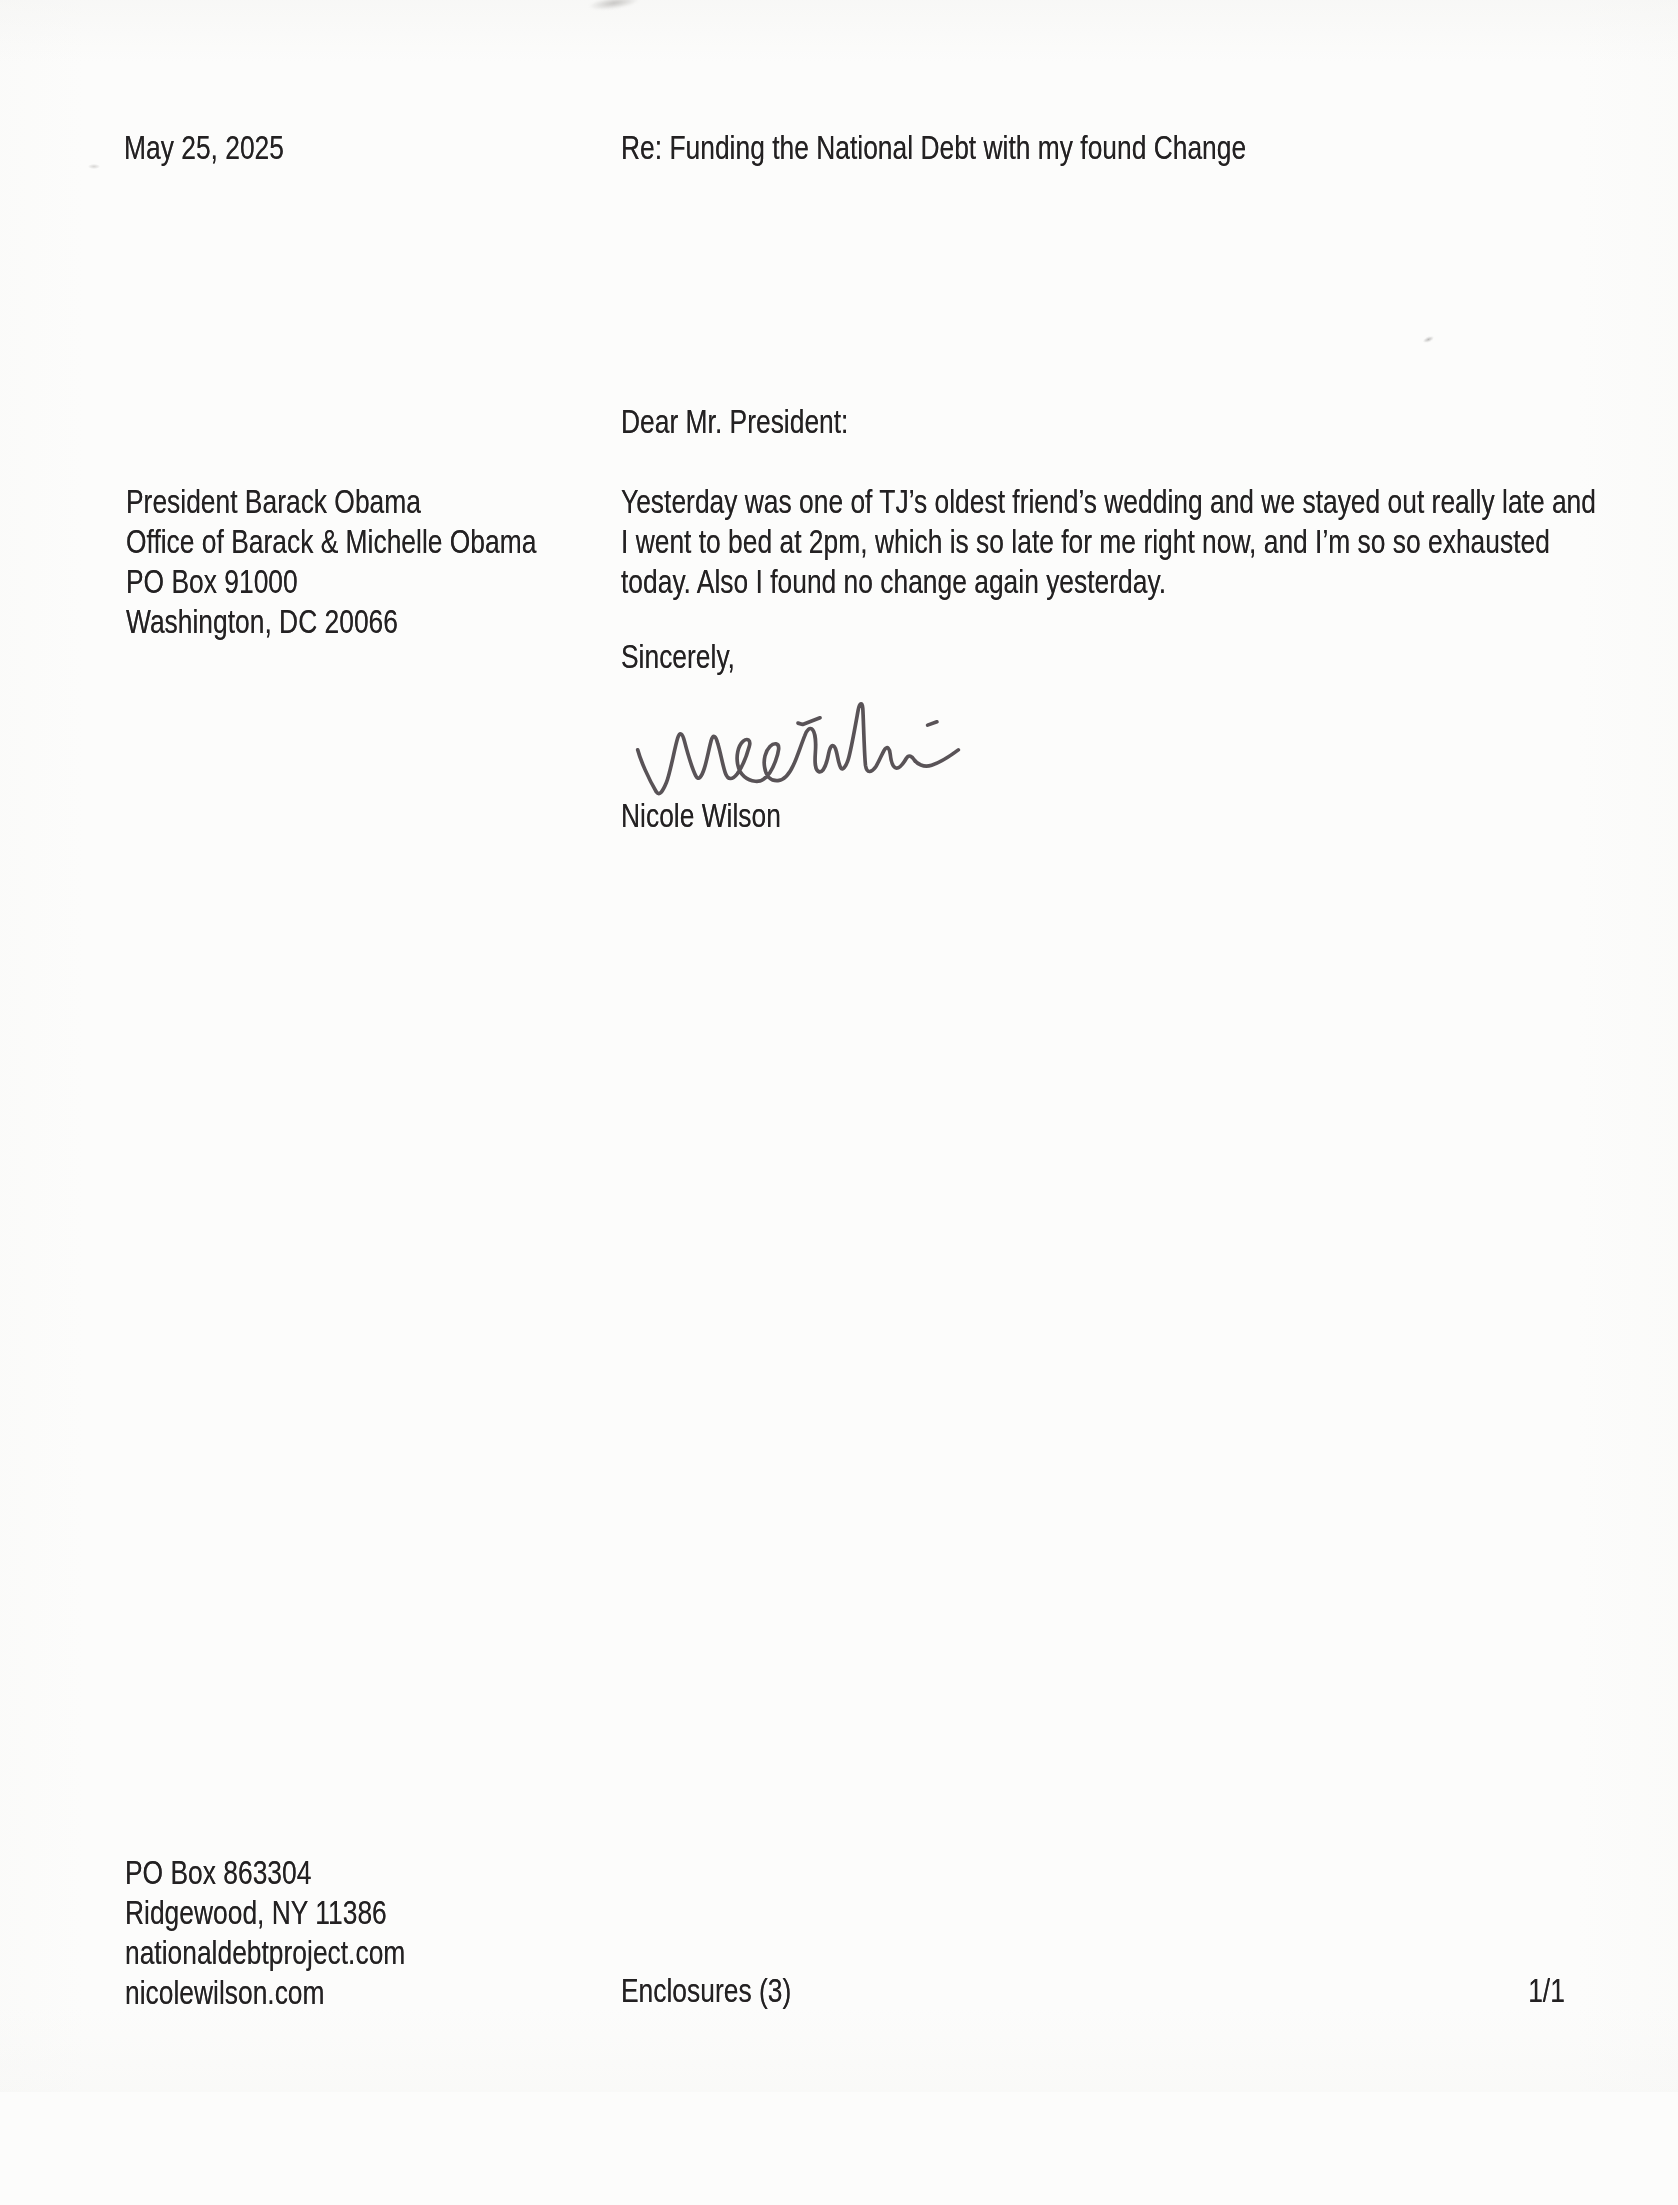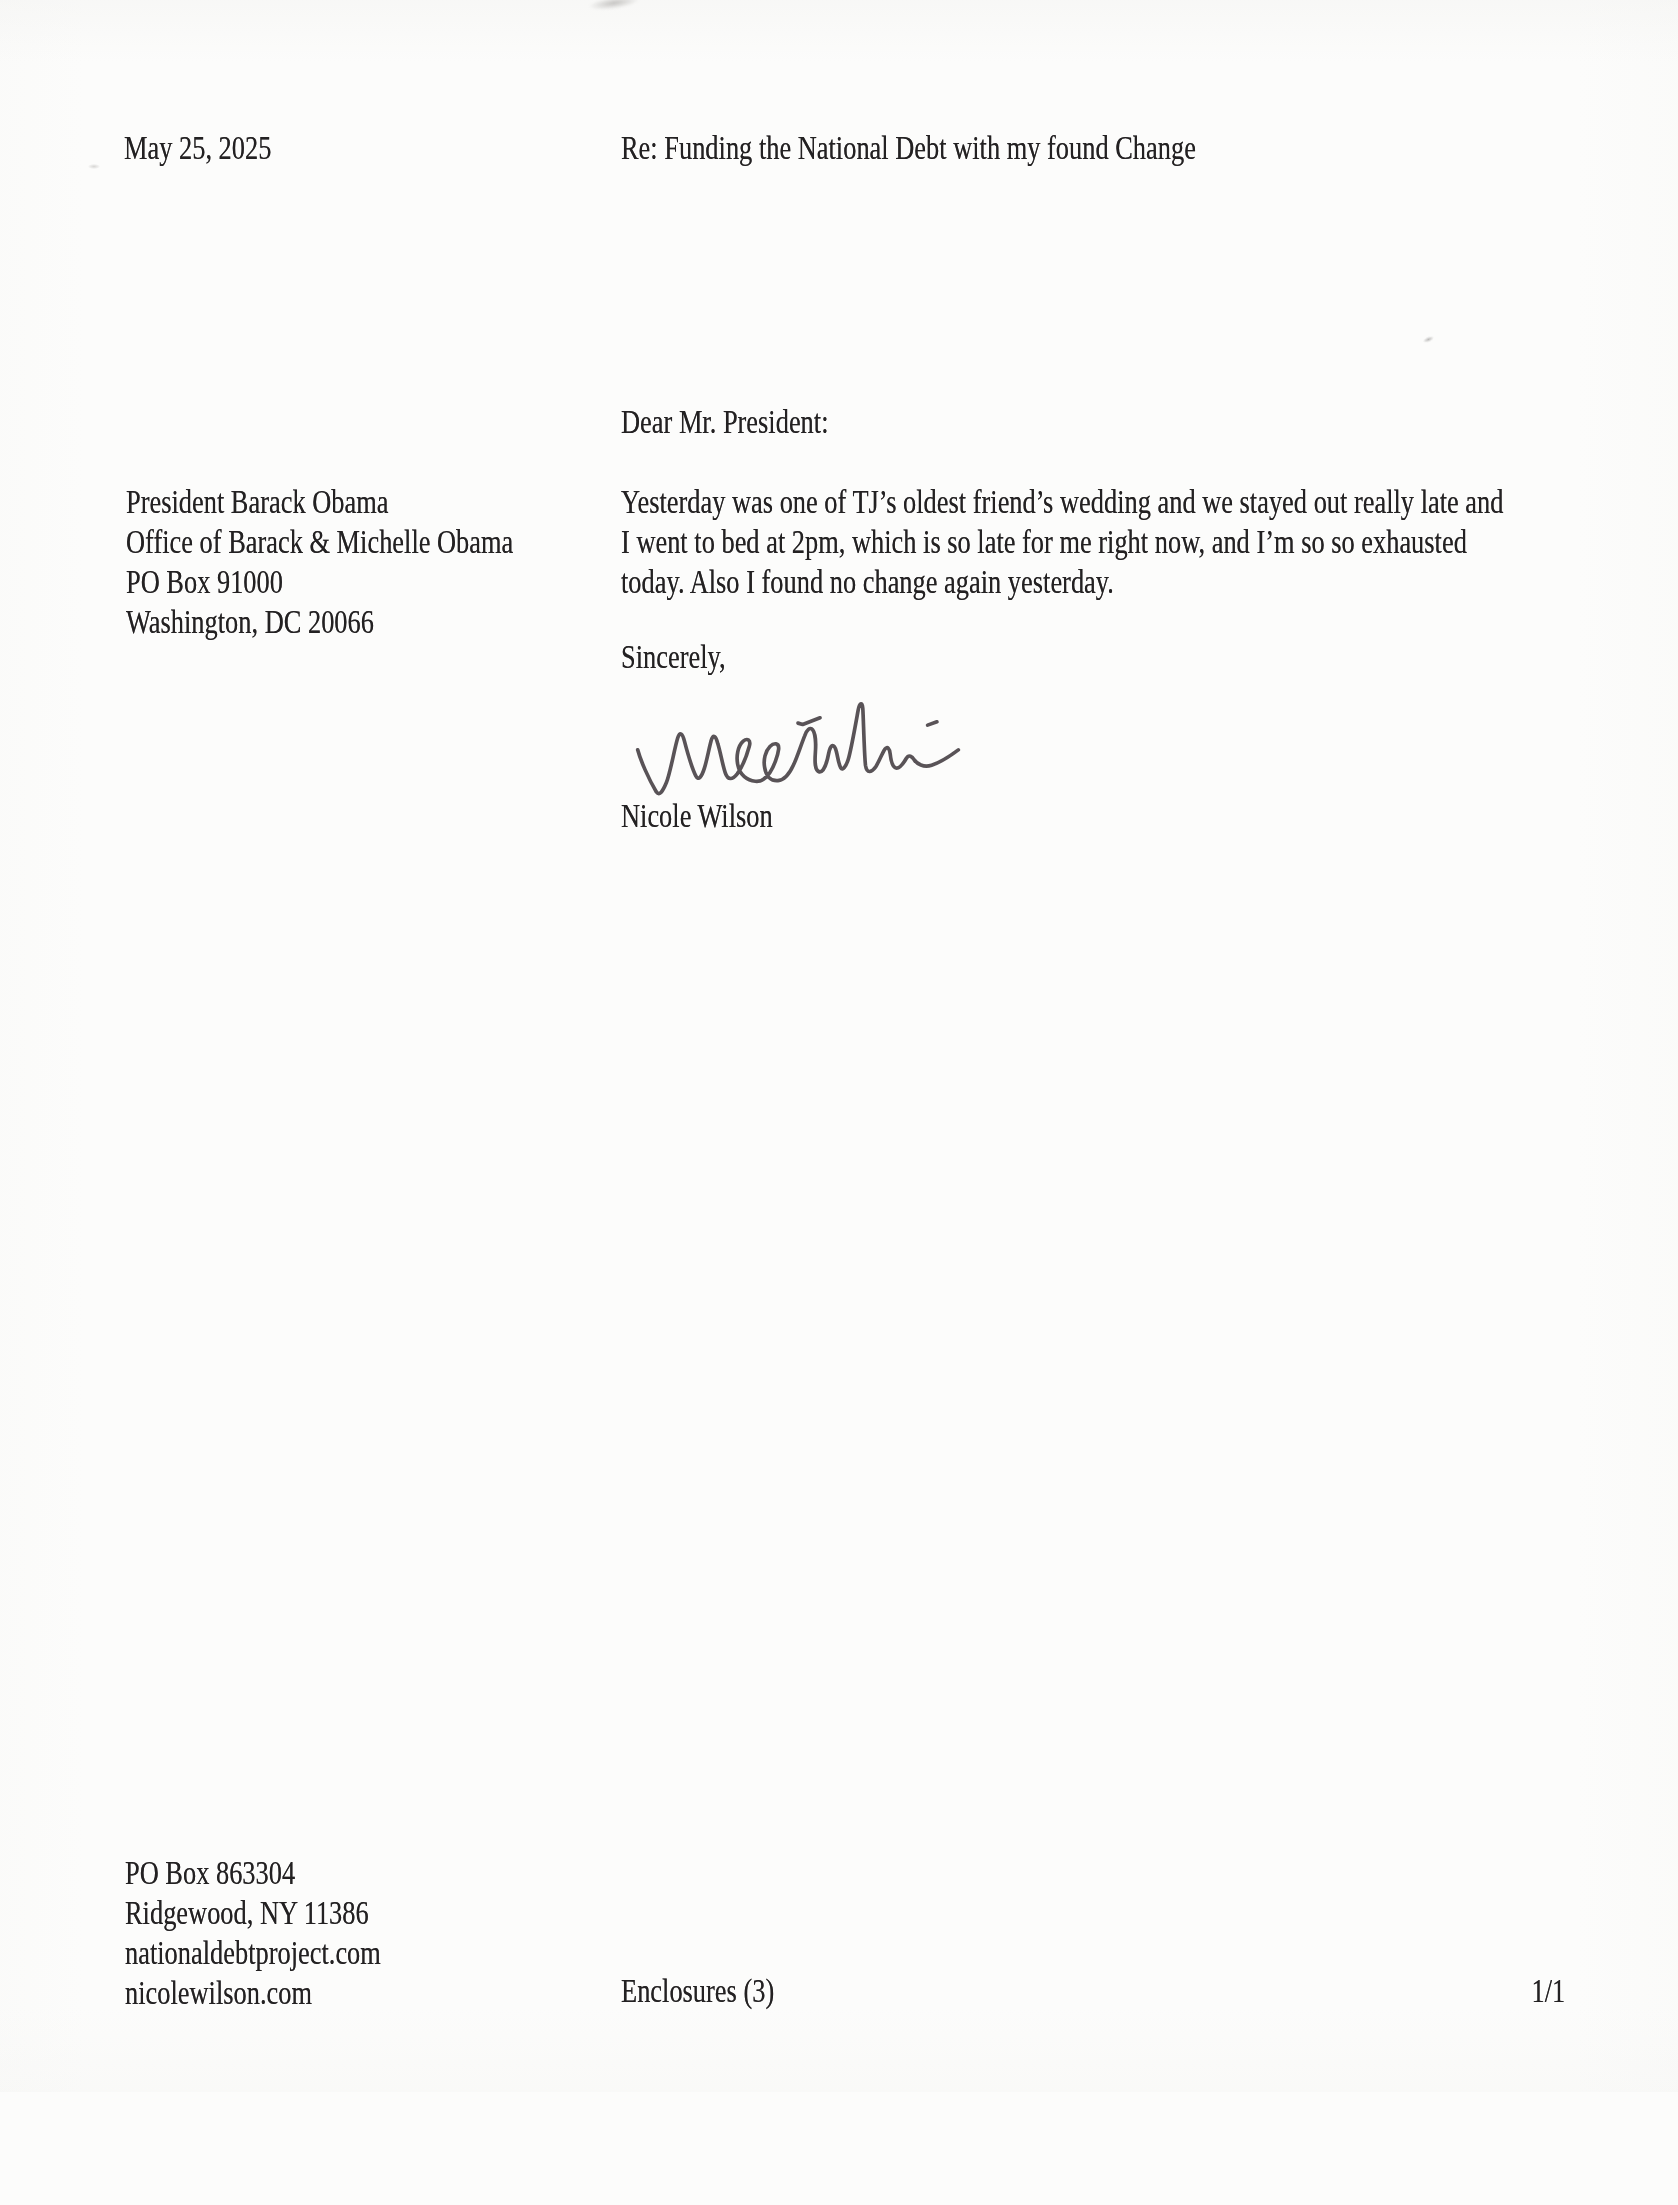--- a/index.html
+++ b/index.html
@@ -7,21 +7,21 @@
     --paper:#fcfcfb;
     --signature-ink:#4b4449;
   }
   *{margin:0;padding:0;box-sizing:border-box;}
   html,body{background:var(--paper);}
   .page{
     position:relative;
     width:1678px;height:2092px;
     background:var(--paper);
     overflow:hidden;
-    font-family:Liberation Serif, serif;
+    font-family:Liberation Sans, sans-serif;
     color:var(--ink);
   }
   
   .page::before{
     content:"";
     position:absolute;inset:0;
     background:
       linear-gradient(180deg, rgba(240,240,238,.35) 0%, rgba(255,255,255,0) 3%, rgba(255,255,255,0) 96%, rgba(242,242,240,.3) 100%),
       linear-gradient(90deg, rgba(246,246,244,.25) 0%, rgba(255,255,255,0) 5%, rgba(255,255,255,0) 94%, rgba(246,246,244,.25) 100%);
     pointer-events:none;

